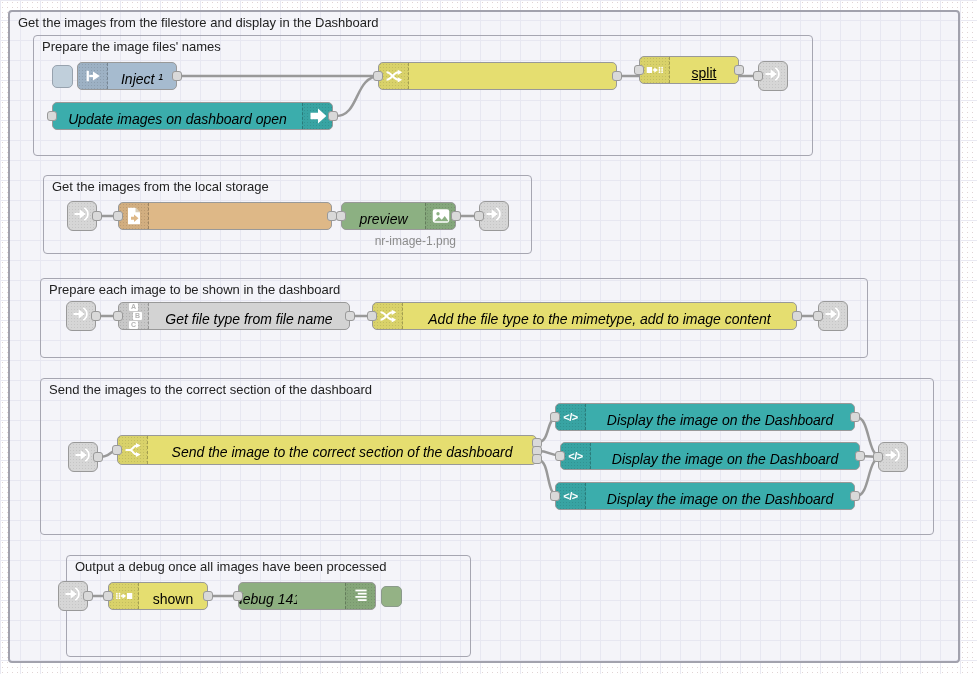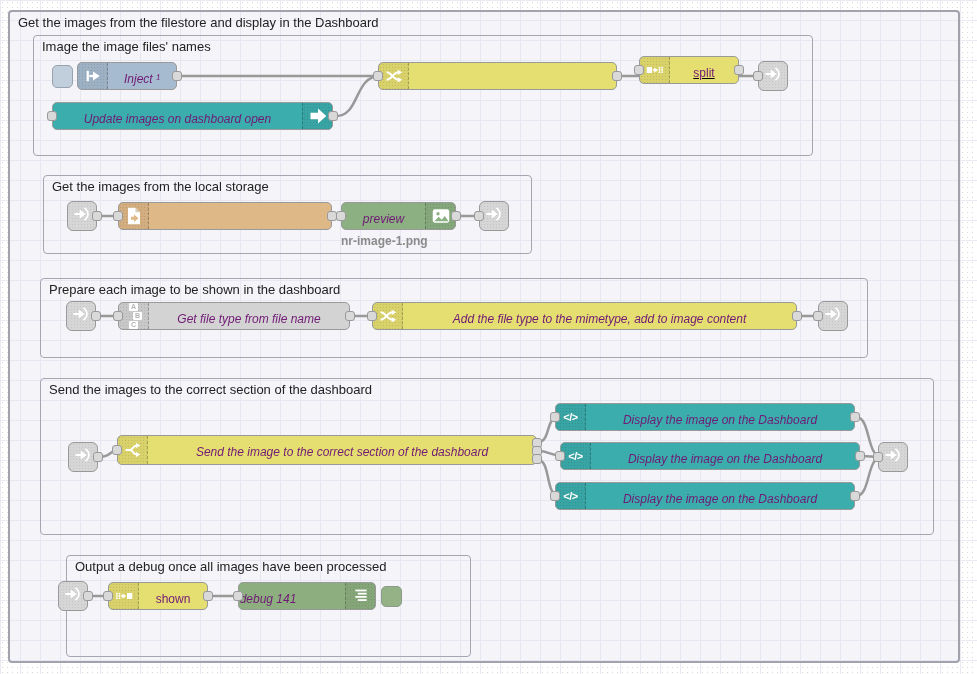--- a/index.html
+++ b/index.html
@@ -34,21 +34,21 @@
 
   svg.wires{position:absolute;left:0;top:0;z-index:1;}
   .wire{stroke:#999;stroke-width:2.5;fill:none;stroke-linecap:round;}
 
   .node{
     position:absolute;border:1px solid #999;border-radius:5px;
     box-sizing:border-box;display:flex;align-items:stretch;z-index:2;
   }
   .node .lbl{
     flex:1;display:flex;align-items:center;justify-content:center;
-    font-size:12px;color:#701a75;padding:16px 6px;white-space:nowrap;overflow:hidden;
+    font-size:14px;color:#000000;padding:16px 6px;white-space:nowrap;overflow:hidden;
   }
   .node .lbl.it{font-style:italic;}
   .icon{
     width:30px;flex:0 0 30px;display:flex;align-items:center;justify-content:center;
     background-color:rgba(0,0,0,0.05);
     background-image:radial-gradient(rgba(0,0,0,0.10) 0.8px, transparent 0.9px);
     background-size:3px 3px;box-sizing:border-box;
   }
   .icon.left{border-right:1px dashed rgba(0,0,0,0.25);border-radius:4px 0 0 4px;}
   .icon.right{border-left:1px dashed rgba(0,0,0,0.25);border-radius:0 4px 4px 0;}
@@ -72,41 +72,40 @@
   .port.o3{right:-6px;top:18px;margin-top:0;}
 
   .btn{
     position:absolute;width:21px;height:23px;border:1px solid #97a2ae;
     border-radius:5px;box-sizing:border-box;z-index:2;
   }
   .btn.inject{left:-26px;top:2px;background:#c0cfdb;}
   .btn.debug{right:-27px;top:3px;height:21px;background:#94b285;border-color:#8b9a8b;}
 
   .status{
-    position:absolute;font-size:12px;color:#8b8b8b;z-index:2;text-align:left;
+    position:absolute;font-size:12px;color:#8b8b8b;z-index:2;text-align:right;
     white-space:nowrap;
-    font-weight:bold;
   }
   .abc{display:flex;flex-direction:column;align-items:center;gap:1px;}
   .abc .cell{
     width:9px;height:8px;background:#fff;border-radius:1px;
     font-size:7px;font-weight:bold;color:#b5b5b5;line-height:8px;text-align:center;
   }
   .abc .cell.mid{margin-left:8px;}
 </style>
 </head>
 <body>
 
 <div id="canvas">
 
   <div class="group outer" style="left:8px;top:10px;width:952px;height:653px;">
     <span class="gtitle">Get the images from the filestore and display in the Dashboard</span>
   </div>
   <div class="group" style="left:33px;top:35px;width:780px;height:121px;">
-    <span class="gtitle">Image the image files' names</span>
+    <span class="gtitle">Prepare the image files' names</span>
   </div>
   <div class="group" style="left:43px;top:175px;width:489px;height:79px;">
     <span class="gtitle">Get the images from the local storage</span>
   </div>
   <div class="group" style="left:40px;top:278px;width:828px;height:80px;">
     <span class="gtitle">Prepare each image to be shown in the dashboard</span>
   </div>
   <div class="group" style="left:40px;top:378px;width:894px;height:157px;">
     <span class="gtitle">Send the images to the correct section of the dashboard</span>
   </div>

